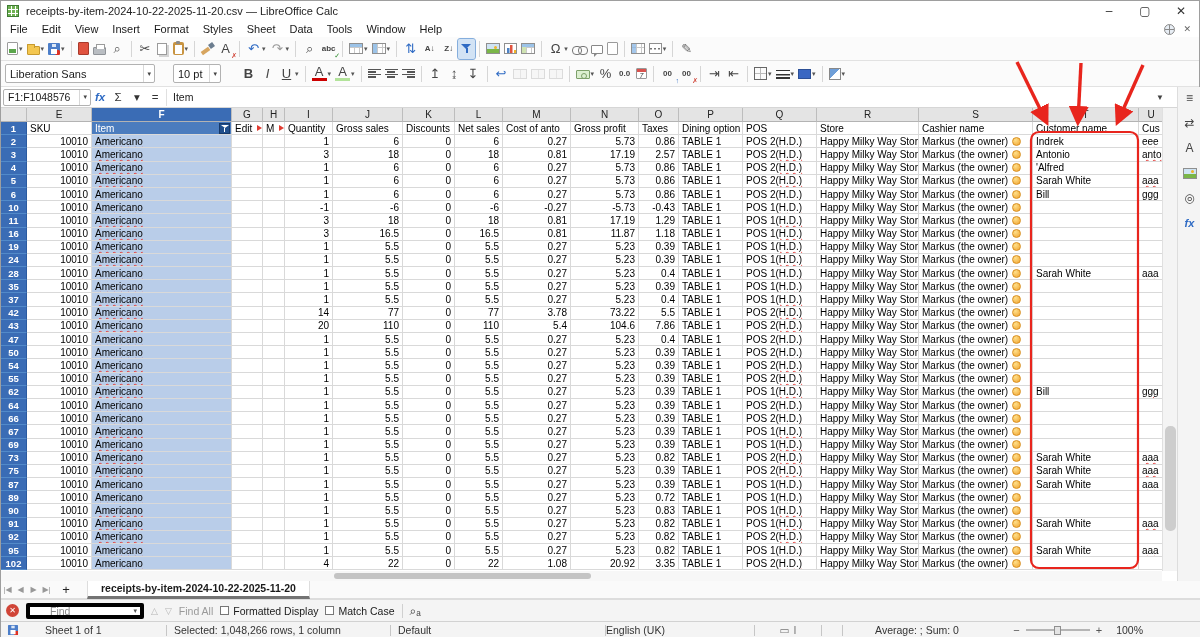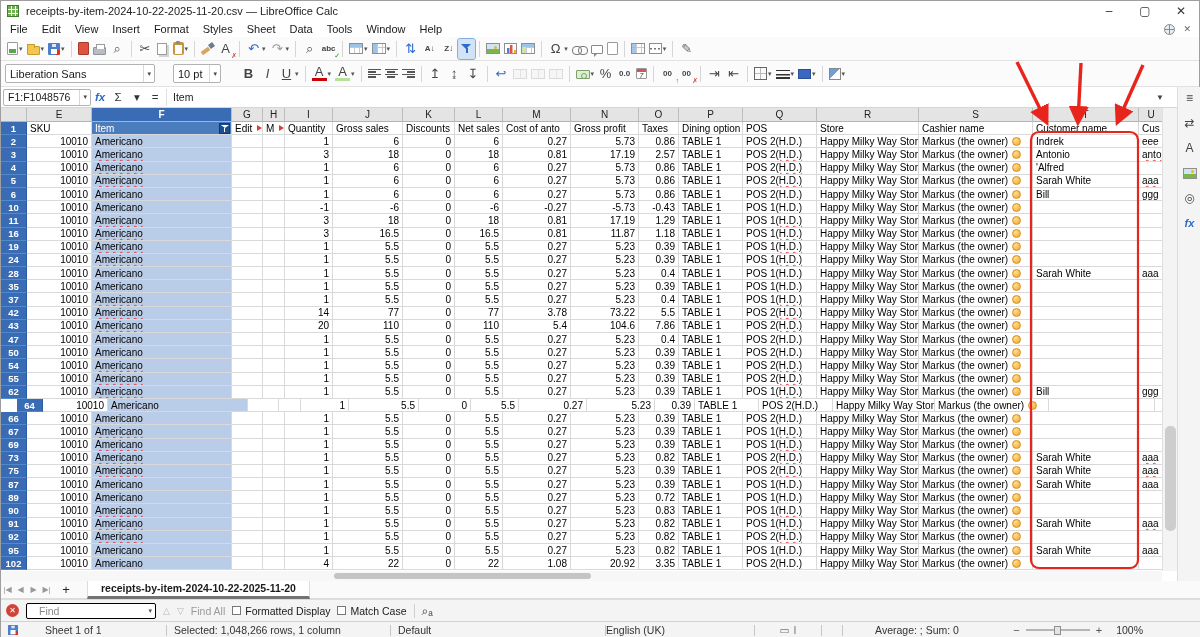--- a/index.html
+++ b/index.html
@@ -136,21 +136,21 @@
 
 
 #sheetbar{position:absolute;left:0;top:580px;width:1200px;height:18px;display:flex;align-items:center;background:#fafafa;border-bottom:1px solid #ddd}
 .navbtn{width:13px;text-align:center;font-size:8px;color:#999}
 #add-sheet{width:18px;text-align:center;font-size:13px;color:#222;margin-left:4px}
 #sheet-tab{margin-left:12px;height:18px;display:flex;align-items:center;padding:0 13px;background:#fff;font-weight:bold;font-size:10.5px;border-left:1px solid #ddd;border-right:1px solid #ddd;border-bottom:3px solid #737373}
 
 
 #findbar{position:absolute;left:0;top:598px;width:1200px;height:22px;display:flex;align-items:center;background:#f4f4f4;border-top:1px solid #ddd;padding-left:5px;gap:7px;font-size:10.5px}
 #find-close{width:13px;height:13px;border-radius:50%;background:#d04437;color:#fff;font-size:8px;display:flex;align-items:center;justify-content:center;flex:none}
-#find-input{width:130px;height:16px;background:#fff;border:1px solid #000000;border-radius:2px;display:flex;align-items:center;padding-left:12px;color:#8a8a8a}
+#find-input{width:118px;height:16px;background:#fff;border:4px solid #000000;border-radius:2px;display:flex;align-items:center;padding-left:20px;color:#8a8a8a}
 #find-input .arr{margin-left:auto;font-size:7px;color:#555;padding-right:3px}
 .fnav{color:#b5b5b5;font-size:9px}
 #find-all-label{color:#9a9a9a}
 .chk{width:9px;height:9px;border:1px solid #777;background:#fff;flex:none;margin-right:4px}
 .chklbl{display:flex;align-items:center}
 #find-replace-btn{font-size:12px;color:#444}
 .fsep{width:1px;height:14px;background:#d0d0d0}
 
 
 #statusbar{position:absolute;left:0;top:620px;width:1200px;height:17px;background:#f4f4f4;border-top:1px solid #d2d2d2;display:flex;align-items:center;font-size:10.5px;color:#333}
@@ -1004,21 +1004,21 @@
         <div class="cell" style="width: 102px;">Happy Milky Way Store</div>
         <div class="cell" style="width: 114px;">
           <span>Markus (the owner)</span>
           <span class="emoji"></span>
         </div>
         <div class="cell" style="width: 106px;">Bill</div>
         <div class="cell" style="width: 25px;">
           <span class="wavy">ggg</span>
         </div>
       </div>
-      <div class="grow" style="height: 13.2px; margin-left: 16px;">
+      <div class="grow" style="height: 13.2px;">
         <div class="rhdr">64</div>
         <div class="cell num" style="width: 65px;">10010</div>
         <div class="cell fsel" style="width: 140px;">
           <span class="wavy">Americano</span>
         </div>
         <div class="cell" style="width: 31px;"></div>
         <div class="cell" style="width: 22px;"></div>
         <div class="cell num" style="width: 48px;">1</div>
         <div class="cell num" style="width: 70px;">5.5</div>
         <div class="cell num" style="width: 52px;">0</div>

